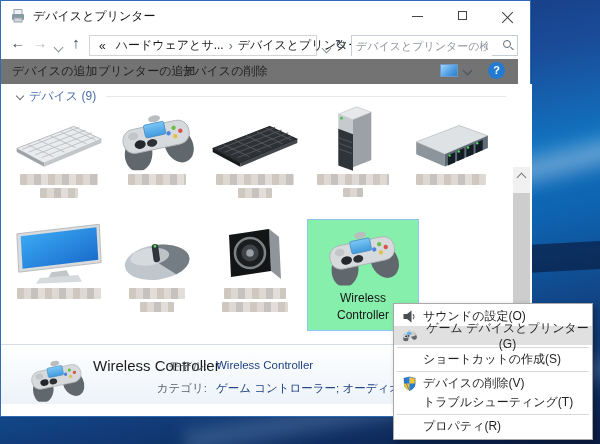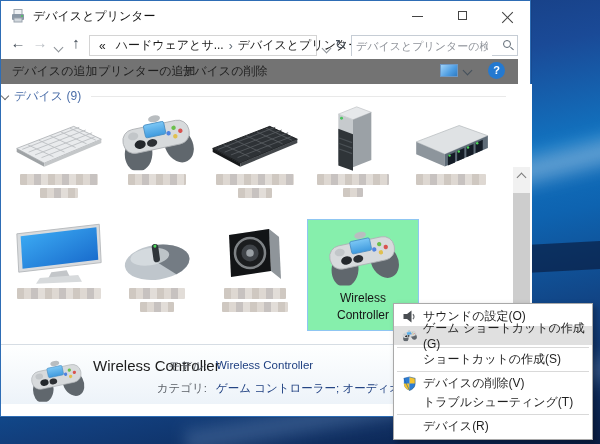--- a/index.html
+++ b/index.html
@@ -58,21 +58,21 @@
   .tb-item { position:absolute; top:4px; cursor:default; }
   .view-btn { position:absolute; right:44px; top:4px; width:34px; height:17px; }
   .view-thumb { position:absolute; left:0; top:1px; width:18px; height:13px; border:1px solid #6d97c4;
     background:linear-gradient(135deg,#9fd2f8 0%,#4e9de2 60%,#2f7cc4 100%); }
   .view-chev { left:24px; top:4px; border-color:#44505c; }
   .help-btn { position:absolute; right:13px; top:3px; width:17px; height:17px; border-radius:50%;
     background:#2479d0; color:#fff; font-size:11px; font-weight:bold; text-align:center; line-height:17px; }
 
   
   .list { position:absolute; left:0; top:83px; width:531px; height:260px; background:#fff; }
-  .group-header { position:absolute; left:1px; top:4px; right:26px; display:flex; align-items:center; }
+  .group-header { position:absolute; left:16px; top:4px; right:26px; display:flex; align-items:center; }
   .gh-chev { width:6px; height:6px; border-right:1px solid #6d6d6d; border-bottom:1px solid #6d6d6d;
     transform:rotate(45deg); margin:-2px 6px 0 0; }
   .gh-text { font-size:12px; color:#4a6da8; white-space:nowrap; }
   .gh-rule { flex:1; height:1px; background:#e9e9e9; margin-left:10px; }
 
   .tile { position:absolute; width:96px; height:112px; text-align:center; }
   .tile-icon { height:66px; display:flex; align-items:flex-end; justify-content:center; }
   .mosaic { height:11px; margin:3px auto 0; border-radius:1px;
     background-color:#d8d2cc;
     background-image:
@@ -94,21 +94,21 @@
     background:linear-gradient(#feffff,#edf3f9); }
   .details .d-icon { position:absolute; left:24px; top:12px; }
   .d-title { position:absolute; left:92px; top:12px; font-size:15px; color:#1c1c1c; }
   .d-grid { position:absolute; left:120px; top:14px; font-size:11.5px; }
   .d-row { display:flex; margin-bottom:7px; }
   .d-label { width:86px; text-align:right; color:#5a5f66; }
   .d-value { margin-left:9px; color:#1e3f80; }
 
   
   .menu { position:absolute; left:393px; top:303px; width:200px; background:#fff;
-    border:1px solid #a9a9a9; box-shadow:3px 3px 6px rgba(0,0,0,.3); padding:3px 0; z-index:10; }
+    border:1px solid #a9a9a9; box-shadow:3px 3px 6px rgba(0,0,0,.3); padding:3px 0; z-index:10;text-align:center; }
   .menu-item { height:19px; display:flex; align-items:center; font-size:12px; color:#1f1f1f; }
   .menu-item .mi-icon { width:17px; height:15px; margin:0 5px 0 7px; flex:0 0 17px; }
   .menu-item .mi-spacer { width:29px; flex:0 0 29px; }
   .menu-item.hl { background:#e0e0e0; }
   .menu-sep { height:1px; background:#d9d9d9; margin:2px 3px; }
 
   svg { display:block; }
 </style>
 </head>
 <body>
@@ -390,21 +390,21 @@
     <svg class="mi-icon" viewBox="0 0 16 15">
       <polygon points="2,5 5.5,5 10,1.5 10,13.5 5.5,10 2,10" fill="#4a4e52"></polygon>
       <path d="M11.5,5 a4,4 0 0 1 0,5" stroke="#6a6e72" stroke-width="1.2" fill="none"></path>
     </svg>
     <span>サウンドの設定(O)</span>
   </div>
   <div class="menu-item hl">
     <svg class="mi-icon" viewBox="0 0 100 68">
         <use href="#gp"></use>
       </svg>
-    <span>ゲーム ショートカットの作成(G)</span>
+    <span>ゲーム デバイスとプリンター(G)</span>
   </div>
   <div class="menu-sep"></div>
   <div class="menu-item">
     <span class="mi-spacer"></span>
     <span>ショートカットの作成(S)</span>
   </div>
   <div class="menu-sep"></div>
   <div class="menu-item">
     <svg class="mi-icon" viewBox="0 0 16 16">
       <path d="M8,1 L14,2.5 V8 C14,12 11,14.5 8,15.5 V1 Z" fill="#f4c430"></path>
@@ -415,15 +415,15 @@
     </svg>
     <span>デバイスの削除(V)</span>
   </div>
   <div class="menu-item">
     <span class="mi-spacer"></span>
     <span>トラブルシューティング(T)</span>
   </div>
   <div class="menu-sep"></div>
   <div class="menu-item">
     <span class="mi-spacer"></span>
-    <span>デバイス(R)</span>
+    <span>プロパティ(R)</span>
   </div>
 </div>
 
 </body></html>

